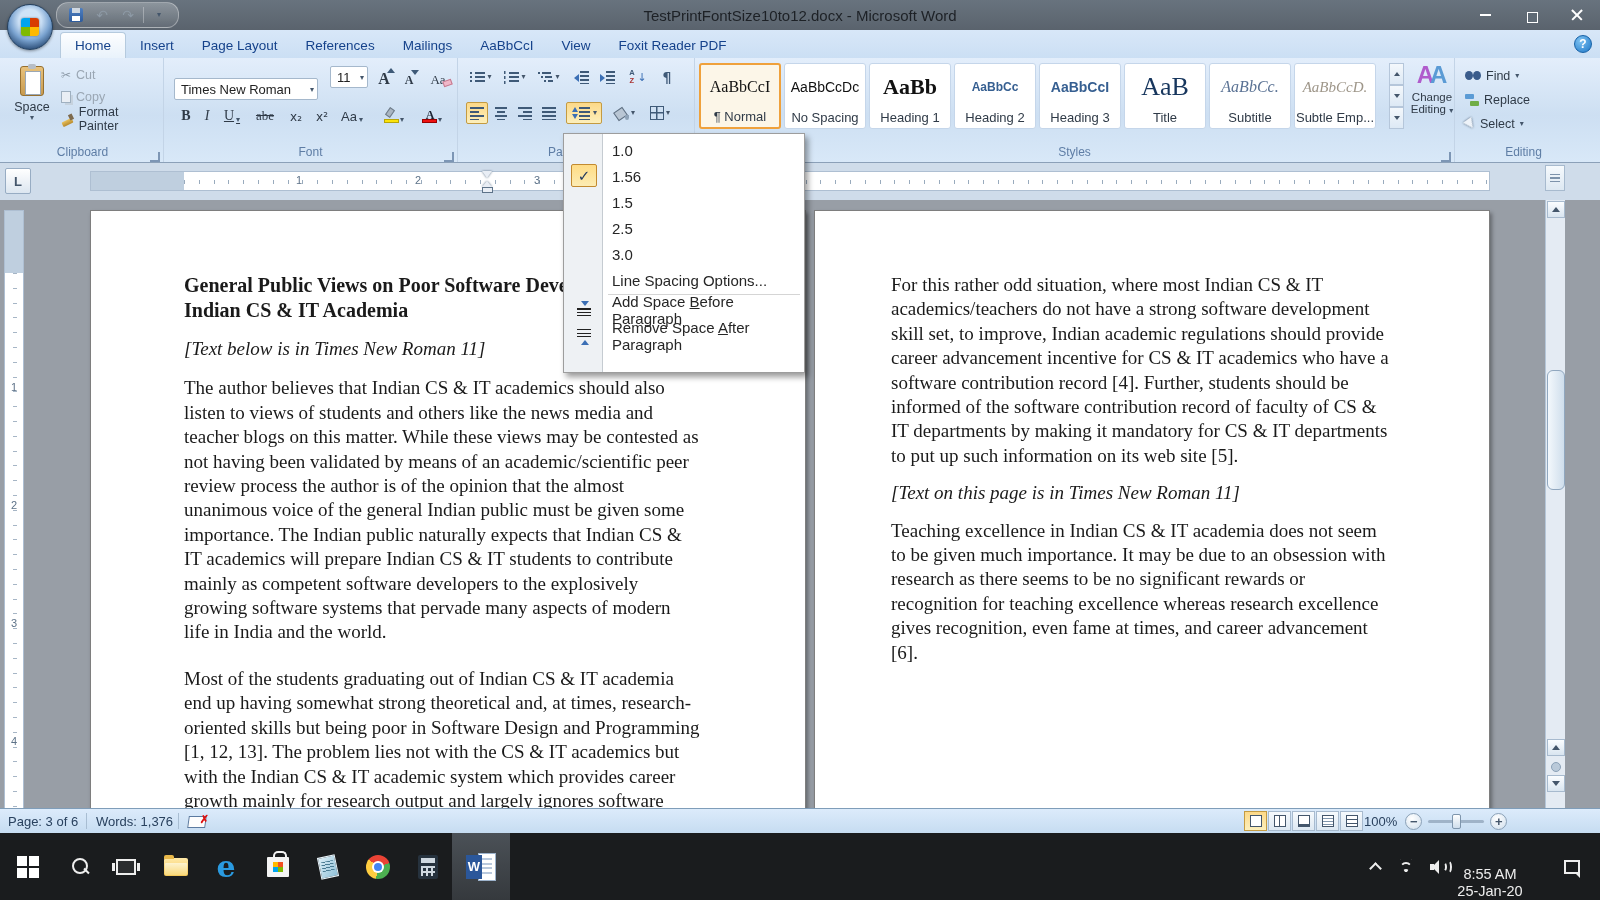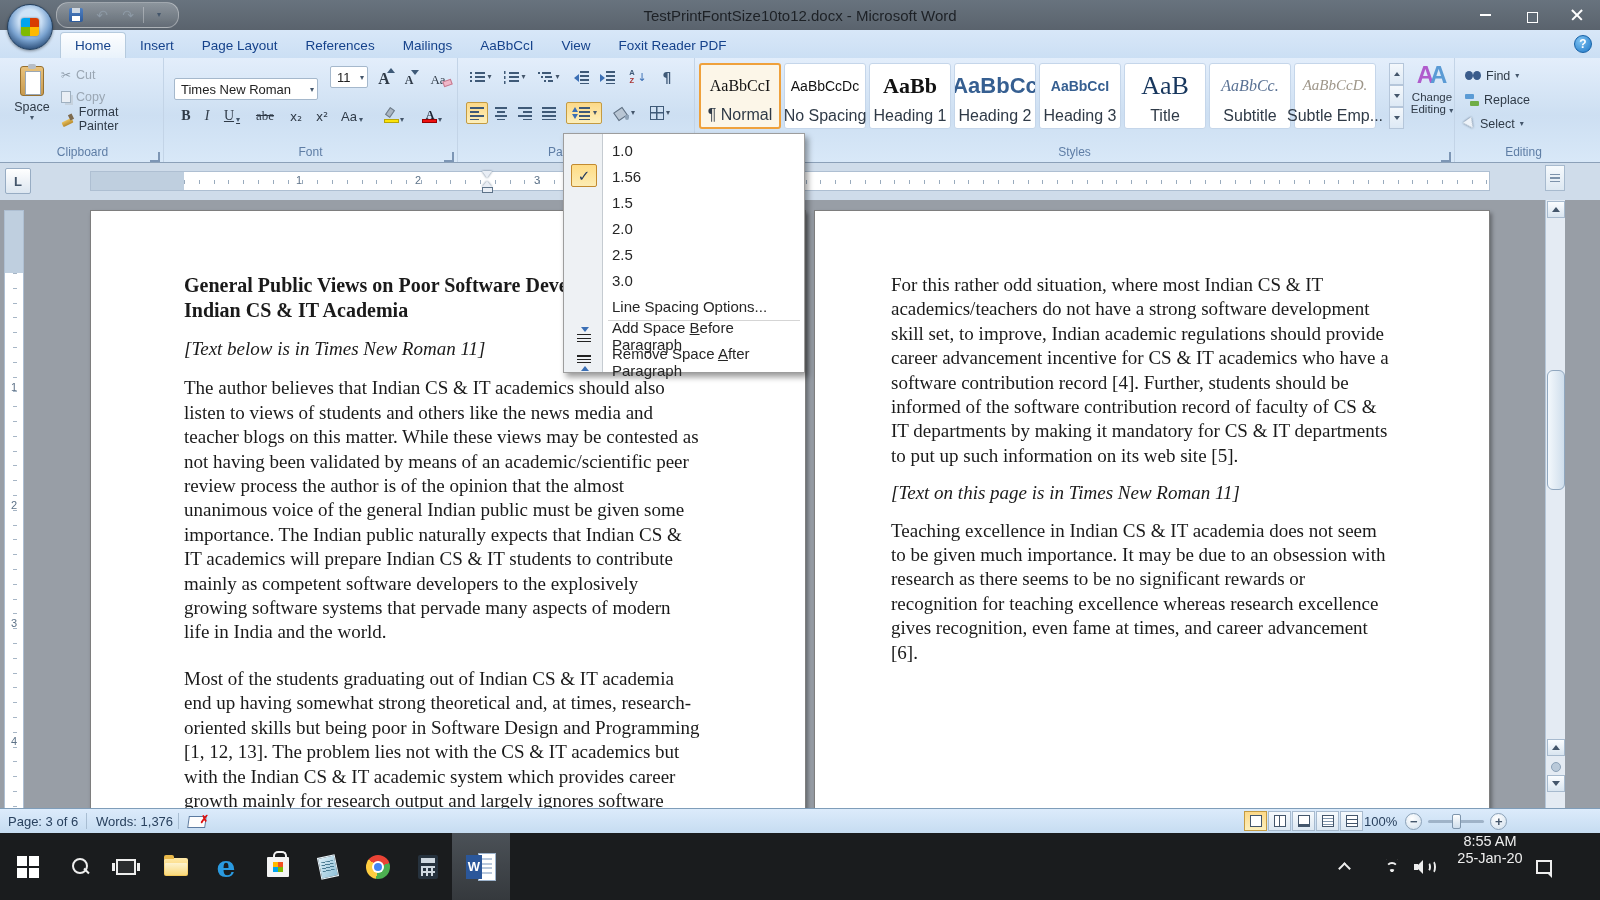--- a/index.html
+++ b/index.html
@@ -104,25 +104,25 @@
   .hl-ic .pen{position:absolute;left:3px;top:0;width:6px;height:9px;background:#aab6c2;border:1px solid #6e7c8a;transform:rotate(35deg)}
   .hl-ic .barY{position:absolute;left:0;bottom:1px;width:15px;height:4px;background:#fbe30a;border:1px solid #b7a50a}
   .fc-ic .A{font-family:"Liberation Serif",serif;color:#1d2433;line-height:11px}
   .fc-ic .barR{position:absolute;left:0;bottom:1px;width:15px;height:4px;background:#e11;border:1px solid #900}
 
   
   .g-styles{left:695px;width:760px}
   .stile{position:absolute;top:5px;width:82px;height:66px;background:#fff;border:1px solid #c5d6ea;border-radius:3px;display:flex;flex-direction:column;align-items:center;justify-content:flex-end;padding-bottom:3px}
   .stile.sel{border:2px solid #efa13c;background:#fcf6e8}
   .sprev{flex:1;display:flex;align-items:center;justify-content:center;white-space:nowrap;overflow:hidden;width:100%}
-  .sname{font-size:16px;color:#2f3a47;white-space:nowrap;overflow:hidden}
+  .sname{font-size:13px;color:#2f3a47;white-space:nowrap;overflow:hidden}
   .p-normal{font-family:"Liberation Serif",serif;font-size:16px;color:#111}
   .p-nospace{font-size:14px;color:#111}
   .p-h1{font-family:"Liberation Serif",serif;font-size:22px;font-weight:bold;color:#111}
-  .p-h2{font-size:22px;font-weight:bold;color:#365f91}
+  .p-h2{font-size:12px;font-weight:bold;color:#365f91}
   .p-h3{font-size:14px;font-weight:bold;color:#365f91}
   .p-title{font-family:"Liberation Serif",serif;font-size:26px;color:#17365d}
   .p-sub{font-family:"Liberation Serif",serif;font-style:italic;font-size:16px;color:#5a7294}
   .p-subtle{font-family:"Liberation Serif",serif;font-style:italic;font-size:15px;color:#9e9689}
   .gal-scroll{position:absolute;left:694px;top:5px;width:15px;height:66px;display:flex;flex-direction:column}
   .gsb{flex:1;border:1px solid #b5c6da;background:linear-gradient(#f4f8fc,#dde9f5);display:flex;align-items:center;justify-content:center}
   .gsb i{border-left:3px solid transparent;border-right:3px solid transparent}
   .gsb .u{border-bottom:4px solid #44566b}
   .gsb .d{border-top:4px solid #44566b}
   .changestyles{position:absolute;left:714px;top:4px;width:46px;height:84px;display:flex;flex-direction:column;align-items:center;text-align:center}
@@ -240,21 +240,21 @@
   .chrome-ic{width:24px;height:24px;border-radius:50%;background:conic-gradient(from -50deg,#ea4335 0 120deg,#4caf50 0 240deg,#ffcd40 0 360deg);position:relative}
   .chrome-ic::before{content:"";position:absolute;left:6px;top:6px;width:12px;height:12px;border-radius:50%;background:#fff}
   .chrome-ic::after{content:"";position:absolute;left:8px;top:8px;width:8px;height:8px;border-radius:50%;background:#4285f4}
   .calc-ic{width:20px;height:24px;background:#26323e;border-radius:2px;position:relative}
   .calc-ic::before{content:"";position:absolute;left:3px;top:3px;right:3px;height:5px;background:#cfd8e0}
   .calc-ic::after{content:"";position:absolute;left:3px;top:11px;width:14px;height:10px;background:repeating-linear-gradient(90deg,#cfd8e0 0 2px,transparent 2px 5px),repeating-linear-gradient(#cfd8e0 0 2px,transparent 2px 5px)}
   .word-ic{width:30px;height:28px;position:relative}
   .word-ic .pg{position:absolute;right:0;top:0;width:18px;height:28px;background:#fff;border:1px solid #9db3cc}
   .word-ic .pg::before{content:"";position:absolute;left:3px;top:4px;width:10px;height:18px;background:repeating-linear-gradient(#b9c9dd 0 2px,transparent 2px 4.5px)}
   .word-ic .blu{position:absolute;left:0;top:2px;width:16px;height:24px;background:#2b579a;color:#fff;font-weight:bold;font-size:13px;display:flex;align-items:center;justify-content:center}
-  .tray{position:absolute;top:0;height:67px;display:flex;align-items:center;justify-content:flex-start;color:#eee}
+  .tray{position:absolute;top:0;height:67px;display:flex;align-items:center;justify-content:flex-end;color:#eee}
   .chev{width:9px;height:9px;border-left:2px solid #eee;border-top:2px solid #eee;transform:rotate(45deg);margin-top:4px}
   .wifi{width:20px;height:16px;position:relative;overflow:hidden}
   .wifi i{position:absolute;left:50%;bottom:0;transform:translateX(-50%);border:2px solid transparent;border-top:2px solid #eee;border-radius:50%}
   .wifi .w1{width:20px;height:20px}.wifi .w2{width:13px;height:13px}.wifi .w3{width:6px;height:6px;border-top-width:3px}
   .spk{width:20px;height:16px;position:relative}
   .spk::before{content:"";position:absolute;left:0;top:5px;width:4px;height:6px;background:#eee}
   .spk::after{content:"";position:absolute;left:2px;top:1px;border-top:7px solid transparent;border-bottom:7px solid transparent;border-right:7px solid #eee}
   .spk i{position:absolute;left:11px;top:3px;width:6px;height:10px;border:2px solid transparent;border-right:2px solid #eee;border-radius:50%}
   .spk i.s2{left:14px;top:1px;width:8px;height:14px}
   .clock{flex-direction:column;line-height:17px;font-size:14.5px;text-align:center}
@@ -586,23 +586,20 @@
         <span>1.0</span>
       </div>
     <div class="mi">
         <span class="mi-check g">✓</span>
         <span>1.56</span>
       </div>
     <div class="mi">
         <span>1.5</span>
       </div>
     <div class="mi">
-        <span>2.0</span>
-      </div>
-    <div class="mi">
         <span>2.5</span>
       </div>
     <div class="mi">
         <span>3.0</span>
       </div>
     <div class="mi">
         <span>Line Spacing Options...</span>
       </div>
     <div class="menu-sep"></div>
     <div class="mi">

